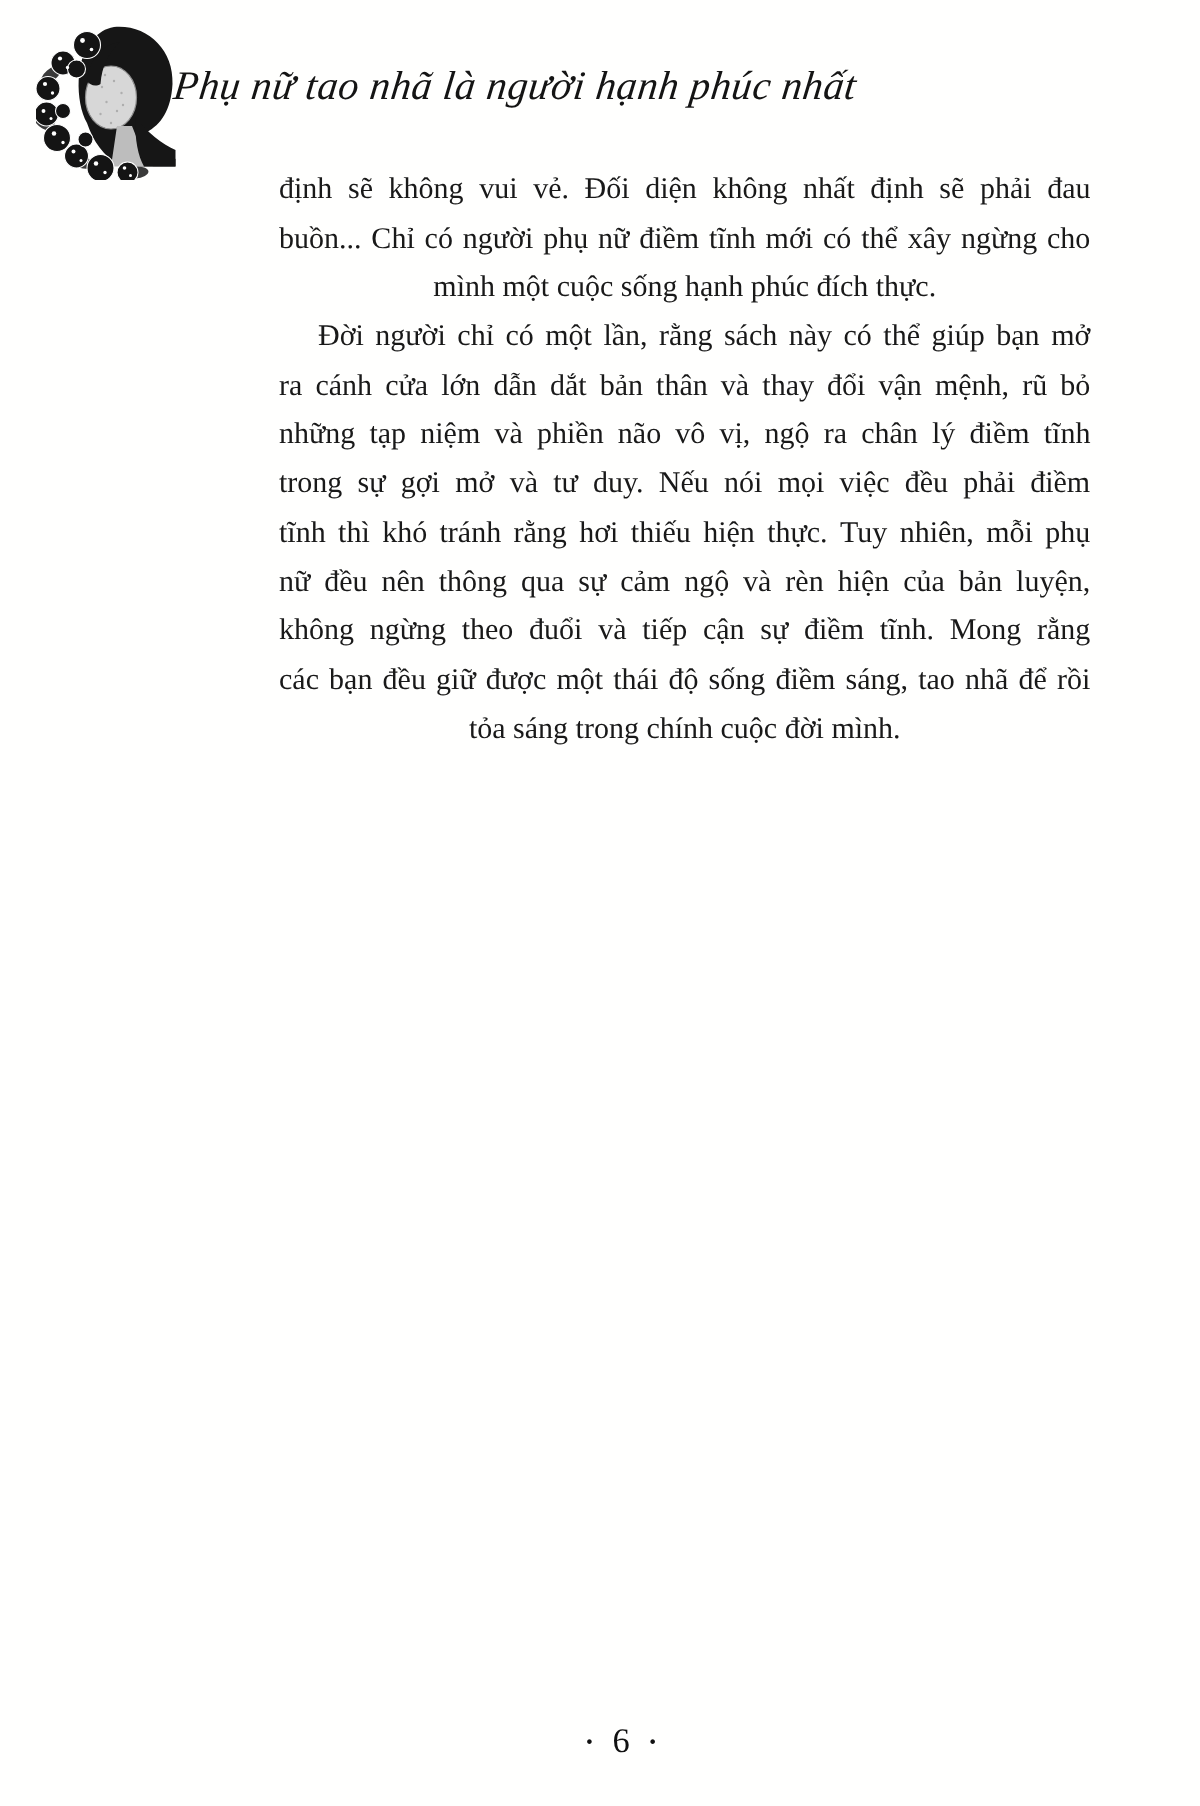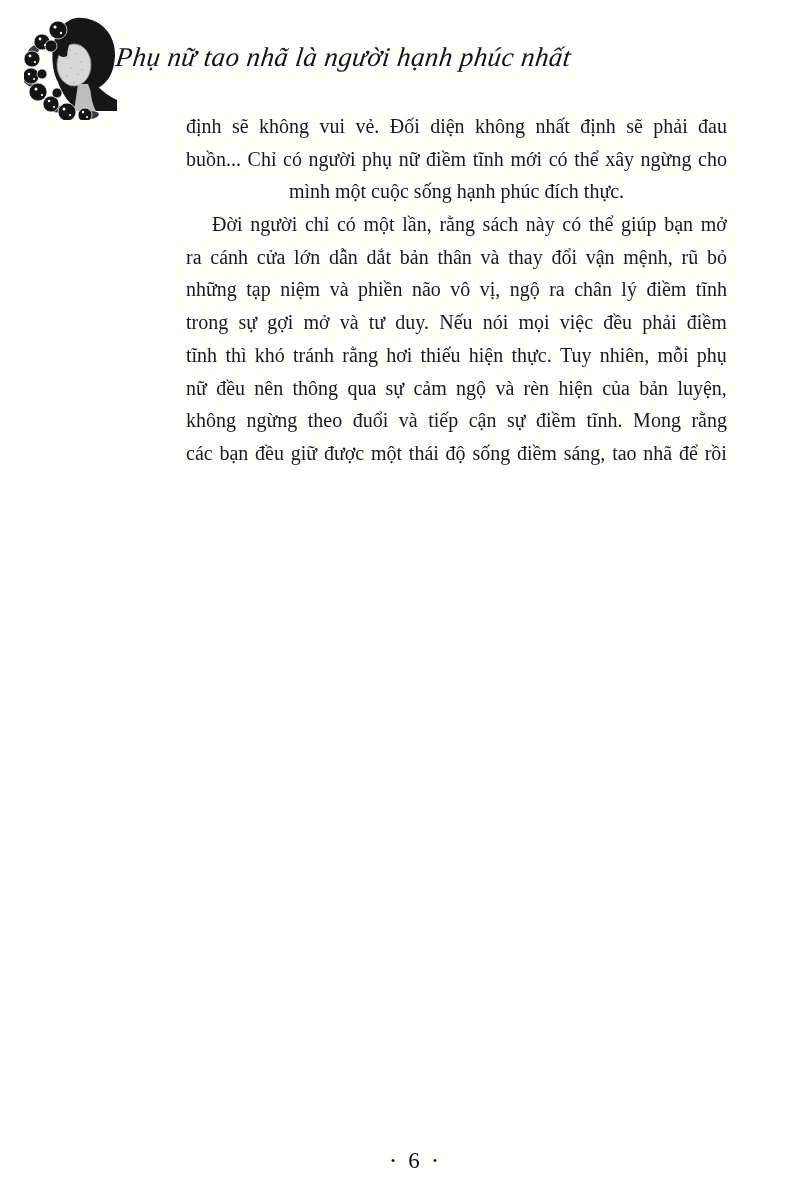--- a/index.html
+++ b/index.html
@@ -299,20 +299,21 @@
         <span>thái</span>
         <span>độ</span>
         <span>sống</span>
         <span>điềm</span>
         <span>sáng,</span>
         <span>tao</span>
         <span>nhã</span>
         <span>để</span>
         <span>rồi</span>
       </div>
+      <div class="line last">tỏa sáng trong chính cuộc đời mình.</div>
     </div>
 
   <div class="footer">
     <span class="footer-inner">
       <span class="pg-dot">•</span>
       <span class="pg-num">6</span>
       <span class="pg-dot">•</span>
     </span>
   </div>
 

